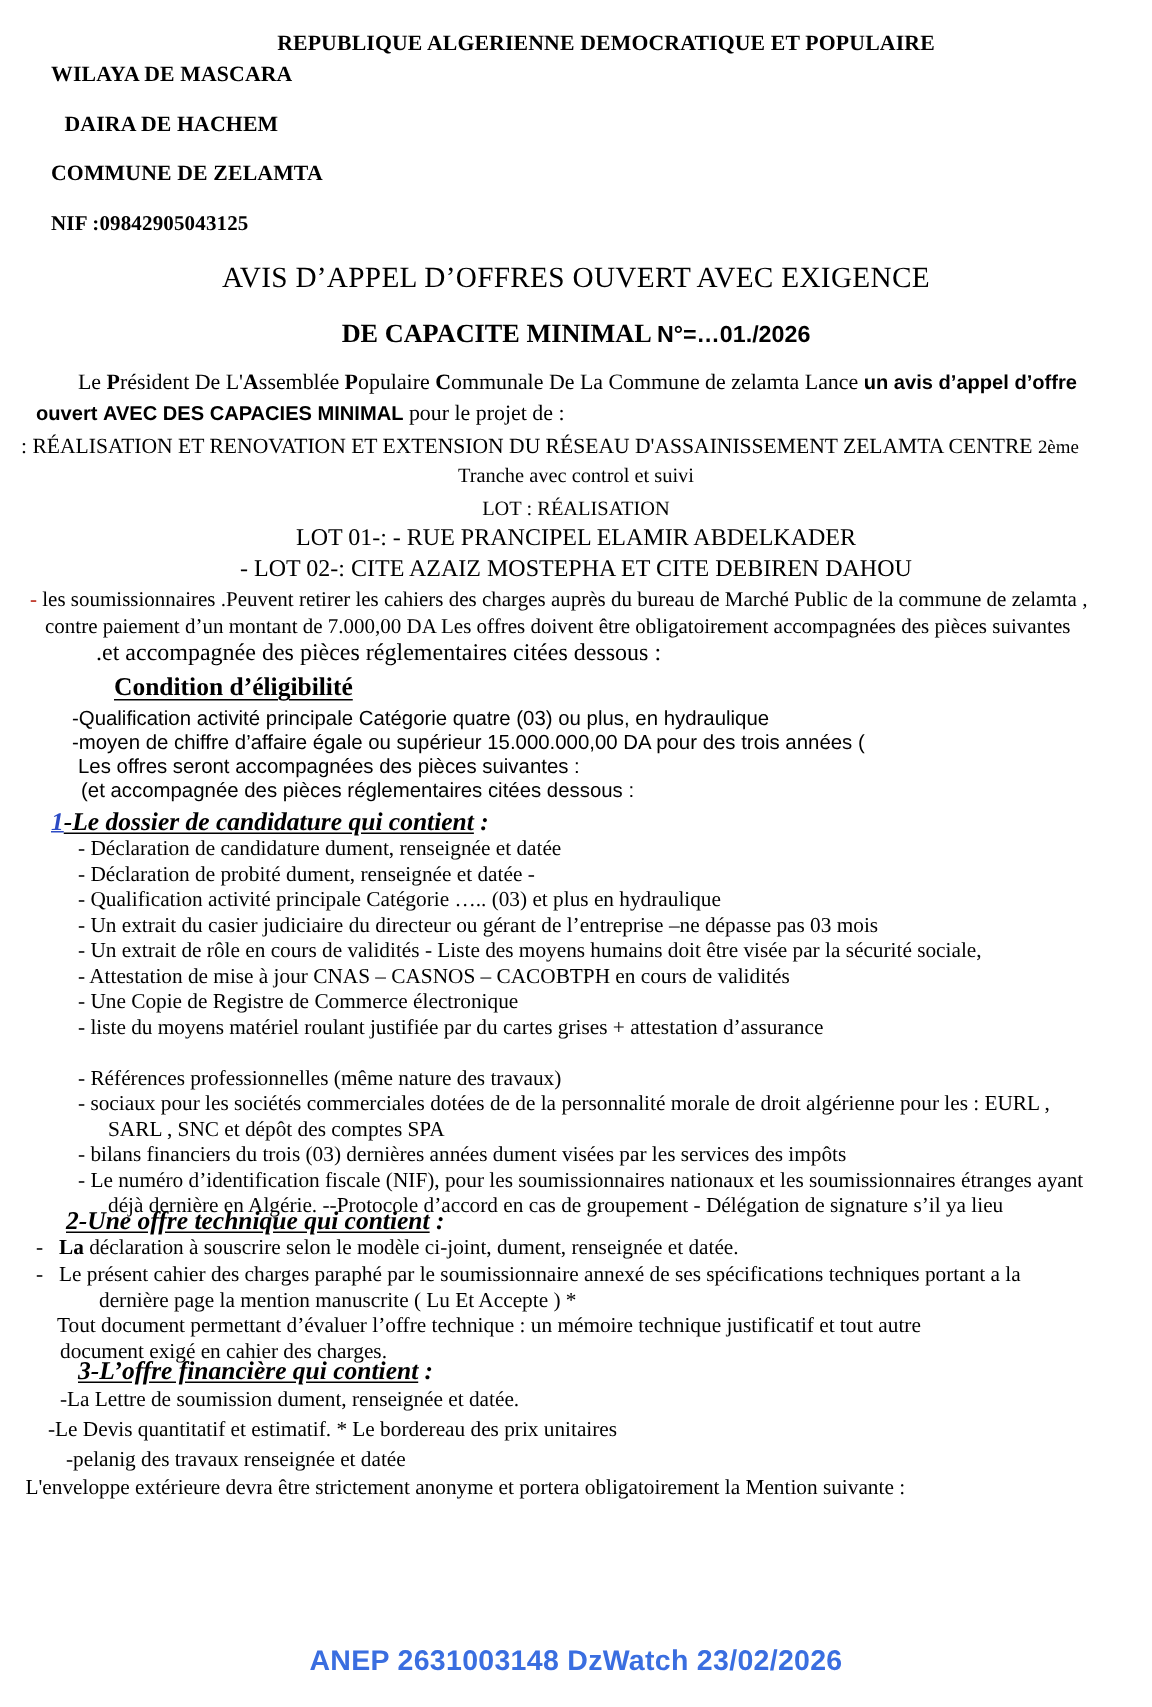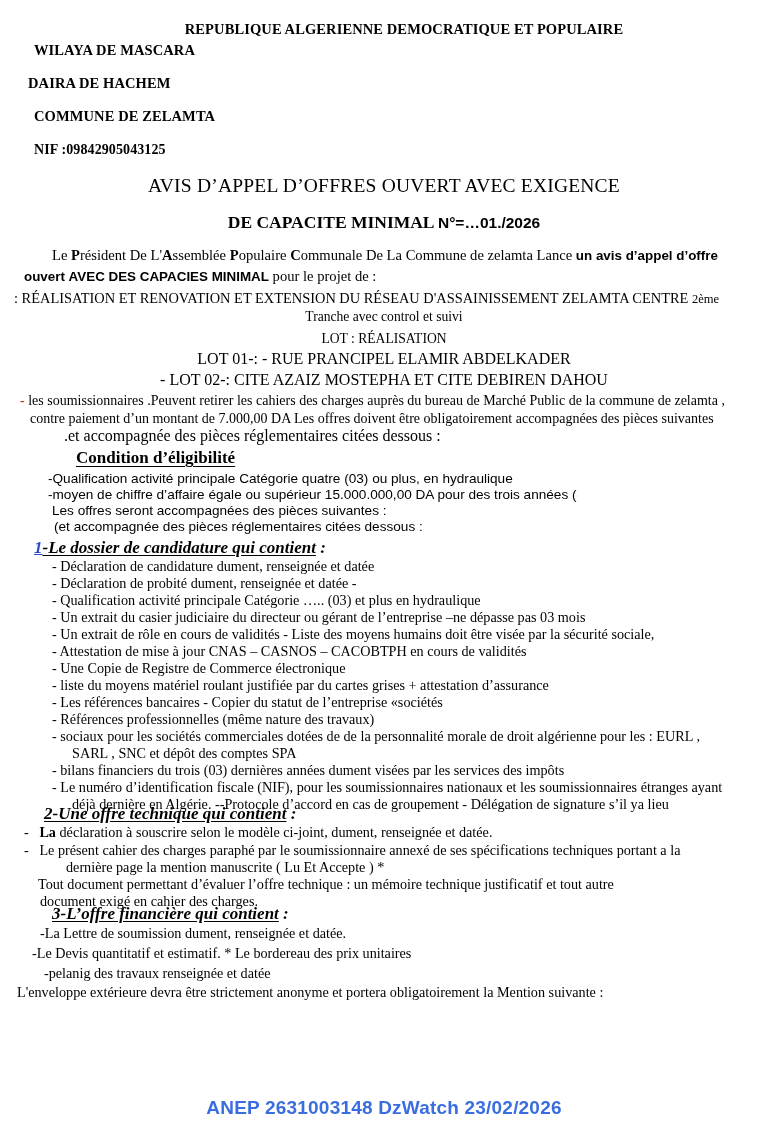--- a/index.html
+++ b/index.html
@@ -31,21 +31,21 @@
     line-height: 1;
   }
   .hdr-republic {
     position: absolute;
     left: 0; right: 0;
     top: 22px;
     text-align: center;
     padding-left: 40px;
   }
   .hdr-wilaya  { position: absolute; left: 34px; top: 43px; }
-  .hdr-daira   { position: absolute; left: 28px; top: 76px; }
+  .hdr-daira   { position: absolute; left: 43px; top: 76px; }
   .hdr-commune { position: absolute; left: 34px; top: 109px; }
   .hdr-nif     { position: absolute; left: 34px; top: 143px; font-size: 14px; }
 
   
   .title-main {
     position: absolute;
     left: 0; right: 0;
     top: 175px;
     text-align: center;
     font-family: "Liberation Serif", "DejaVu Serif", serif;
@@ -249,21 +249,20 @@
   <div class="sec-head sec1"><span class="numblue">1</span><span class="u">-Le dossier de candidature qui contient</span><span> :</span></div>
 
   <div class="bline" style="left:52px; top:558px;">-  Déclaration de  candidature  dument, renseignée et datée</div>
   <div class="bline" style="left:52px; top:575px;">-  Déclaration de  probité dument, renseignée et datée   -</div>
   <div class="bline" style="left:52px; top:592px;">-  Qualification activité principale Catégorie ….. (03)  et plus en hydraulique</div>
   <div class="bline" style="left:52px; top:609px;">-  Un extrait du casier judiciaire du directeur ou gérant de l’entreprise –ne dépasse pas 03 mois</div>
   <div class="bline" style="left:52px; top:626px;">-  Un extrait de rôle en cours de validités  -   Liste des moyens humains doit être visée par la sécurité sociale,</div>
   <div class="bline" style="left:52px; top:643px;">-  Attestation de mise à jour CNAS – CASNOS – CACOBTPH en cours de validités</div>
   <div class="bline" style="left:52px; top:660px;">-  Une Copie de Registre de Commerce électronique</div>
   <div class="bline" style="left:52px; top:677px;">-  liste du moyens matériel roulant justifiée par du cartes grises + attestation d’assurance</div>
-  <div class="bline" style="left:52px; top:694px;">-    Les références bancaires    - Copier du statut de l’entreprise «sociétés</div>
   <div class="bline" style="left:52px; top:711px;">-  Références professionnelles (même nature des travaux)</div>
   <div class="bline" style="left:52px; top:728px;">-  sociaux pour les sociétés  commerciales dotées de de la personnalité morale de droit algérienne  pour les : EURL ,</div>
   <div class="bline" style="left:72px; top:745px;">SARL , SNC et dépôt des comptes SPA</div>
   <div class="bline" style="left:52px; top:762px;">-  bilans financiers du trois (03) dernières années dument visées par les services des impôts</div>
   <div class="bline" style="left:52px; top:779px;">-  Le numéro d’identification fiscale (NIF), pour les soumissionnaires nationaux et les soumissionnaires étranges ayant</div>
   <div class="bline" style="left:72px; top:796px;">déjà dernière en Algérie.     --Protocole d’accord en cas de groupement            -  Délégation de signature s’il ya lieu</div>
 
   <div class="sec-head sec2"><span class="u">2-Une offre technique qui contient</span><span> :</span></div>
 
   <div class="bline" style="left:24px; top:824px;"><span>-</span>&nbsp;&nbsp;&nbsp;<span class="bold">La</span><span> déclaration à souscrire selon le modèle ci-joint, dument, renseignée et datée.</span></div>

